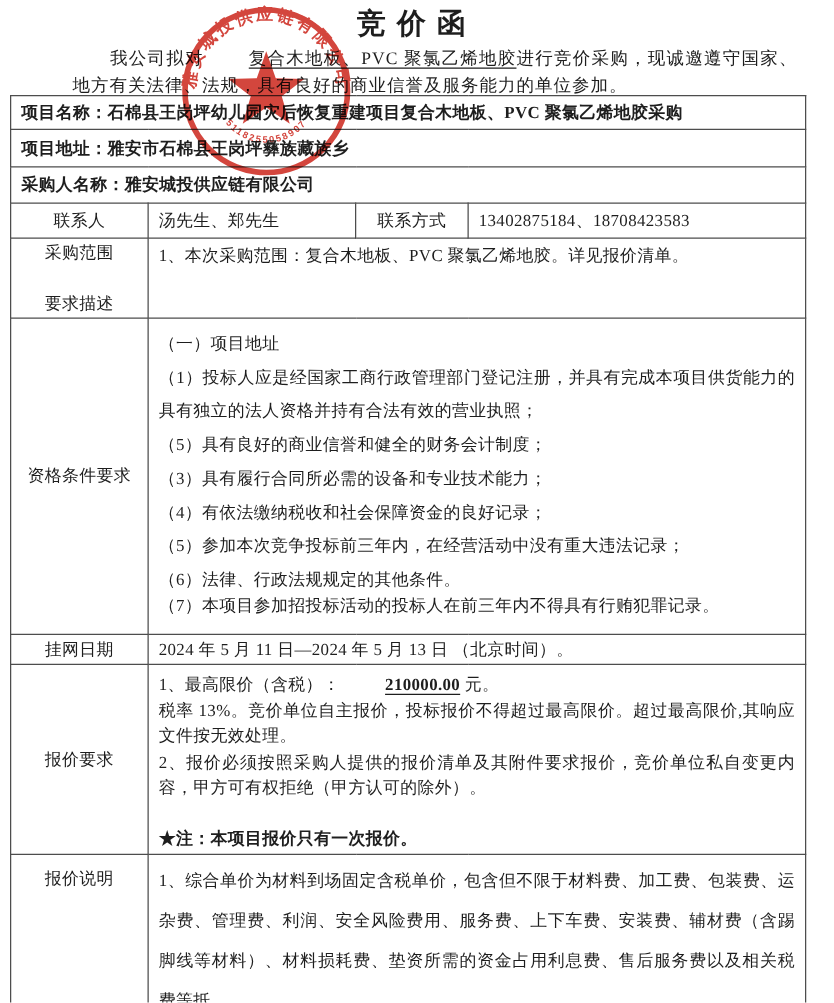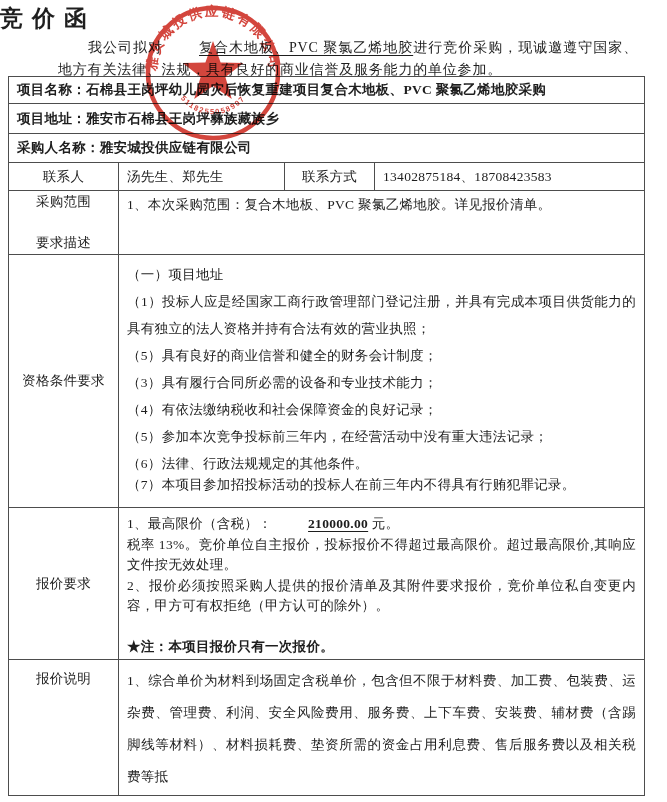--- a/index.html
+++ b/index.html
@@ -5,21 +5,21 @@
   html,body{margin:0;padding:0;background:#ffffff;}
   body{
     width:667px;height:802px;overflow:hidden;
     font-family:"Liberation Serif","DejaVu Serif",serif;
     color:#1e1e1e;
   }
   .page{position:relative;width:667px;height:802px;background:#fff;}
 
   .doc-title{
     position:absolute;top:3px;left:0;width:100%;
-    text-align:left;font-size:23px;font-weight:bold;letter-spacing:9px;
+    text-align:center;font-size:23px;font-weight:bold;letter-spacing:9px;
   }
   .intro{
     position:absolute;top:37px;left:58px;width:580px;
     font-size:14px;line-height:22px;text-indent:30px;letter-spacing:.8px;
     text-align:justify;
   }
   .u{text-decoration:underline;text-underline-offset:3px;margin-left:36px;}
 
   table.doc{
     position:absolute;top:76px;left:8px;width:636px;
@@ -106,20 +106,24 @@
           <div class="qline">（5）具有良好的商业信誉和健全的财务会计制度；</div>
           <div class="qline">（3）具有履行合同所必需的设备和专业技术能力；</div>
           <div class="qline">（4）有依法缴纳税收和社会保障资金的良好记录；</div>
           <div class="qline">（5）参加本次竞争投标前三年内，在经营活动中没有重大违法记录；</div>
           <div class="qline">（6）法律、行政法规规定的其他条件。</div>
           <div class="qline" style="margin-top:-6px">（7）本项目参加招投标活动的投标人在前三年内不得具有行贿犯罪记录。</div>
         </div>
       </td>
     </tr>
 
+    <tr>
+      <td class="lbl" style="height:24px">挂网日期</td>
+      <td colspan="3">2024 年 5 月 11 日—2024 年 5 月 13 日 （北京时间）。</td>
+    </tr>
 
     <tr>
       <td class="lbl" style="height:128px">报价要求</td>
       <td colspan="3" class="vtop">
         <div style="padding-top:4px">
           <div class="ql"><span>1、最高限价（含税）：</span><span class="u b">210000.00</span><span> 元。</span></div>
           <div class="ql">税率 13%。竞价单位自主报价，投标报价不得超过最高限价。超过最高限价,其响应文件按无效处理。</div>
           <div class="ql">2、报价必须按照采购人提供的报价清单及其附件要求报价，竞价单位私自变更内容，甲方可有权拒绝（甲方认可的除外）。</div>
           <div class="ql note-line">★注：本项目报价只有一次报价。</div>
         </div>

